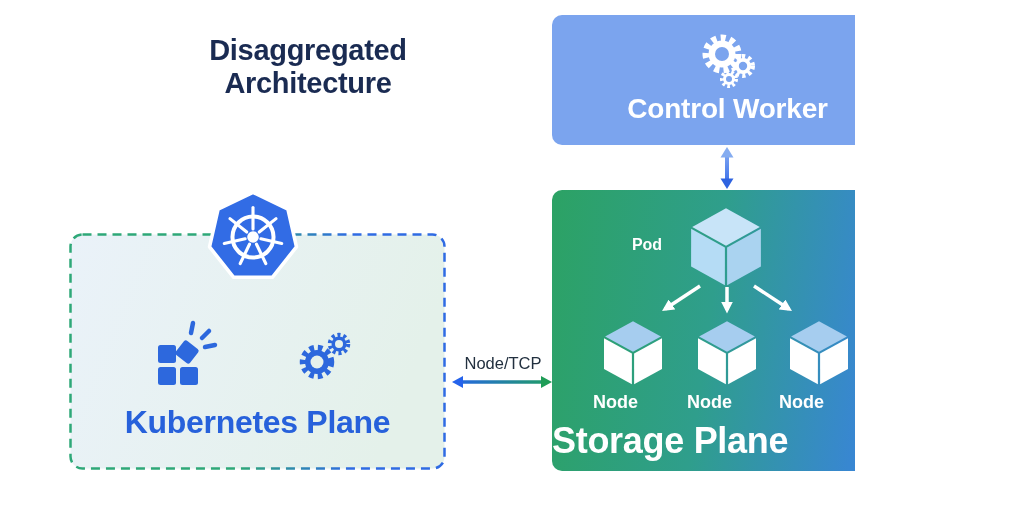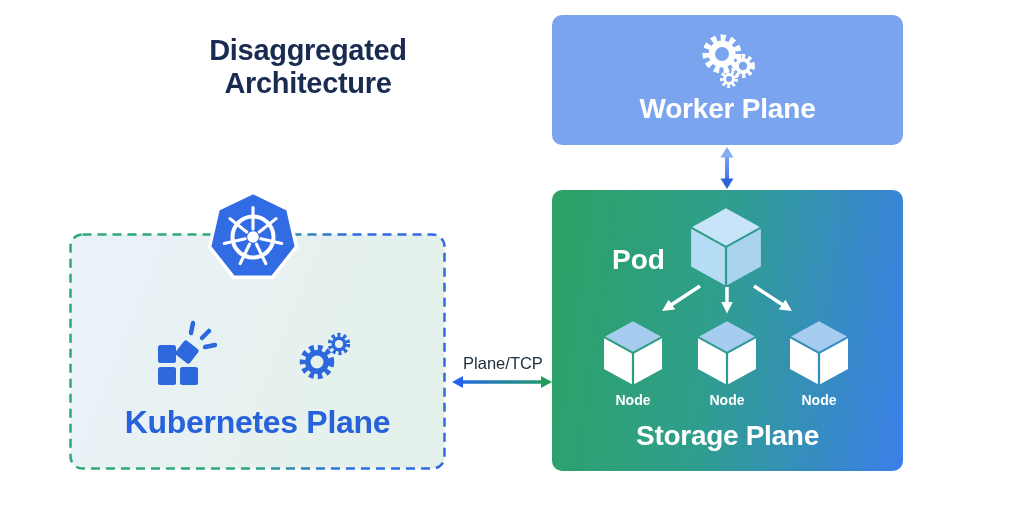--- a/index.html
+++ b/index.html
@@ -1,17 +1,17 @@
 <!DOCTYPE html>
 <html><head>
 <meta charset="utf-8">
 <style>
   html,body{margin:0;padding:0;background:#ffffff;}
   .canvas{
-    position:relative;width:1024px;height:506px;background:#ffffff;overflow:hidden;
+    position:relative;width:855px;height:506px;background:#ffffff;overflow:hidden;
     font-family:"Liberation Sans","DejaVu Sans",sans-serif;
   }
   .abs{position:absolute;}
   
   .diagram-title{
     left:178px;top:34px;width:260px;text-align:center;
     font-size:29px;font-weight:700;line-height:1.15;color:#1A2B52;letter-spacing:-0.3px;
   }
   
   .control-plane{
@@ -21,29 +21,29 @@
   }
   .control-plane-label{
     color:#ffffff;font-size:28px;font-weight:700;margin-top:4px;letter-spacing:-0.2px;
   }
   
   .storage-plane{
     left:552px;top:190px;width:351px;height:281px;border-radius:10px;
     background:linear-gradient(98deg,#2CA264 0%,#2F9E8C 45%,#3B7FE8 100%);
   }
   .pod-label{
-    left:60px;top:54px;width:70px;text-align:left;
-    color:#ffffff;font-size:28px;font-weight:700;
+    left:60px;top:46px;width:70px;text-align:center;
+    color:#ffffff;font-size:16px;font-weight:700;
   }
   .node-label{
-    top:202px;width:80px;text-align:center;color:#ffffff;font-size:14px;font-weight:700;
+    top:202px;width:80px;color:#ffffff;font-size:18px;font-weight:700;
   }
   .storage-plane-label{
-    left:0;top:230px;width:351px;text-align:center;color:#ffffff;
-    font-size:28px;font-weight:700;letter-spacing:-0.3px;
+    left:0;top:230px;width:351px;text-align:left;color:#ffffff;
+    font-size:36px;font-weight:700;letter-spacing:-0.3px;
   }
   
   .worker-label{
     left:69px;top:404px;width:377px;text-align:center;
     color:#2761DB;font-size:32px;font-weight:700;letter-spacing:-0.3px;
   }
   
   .net-label{
     left:448px;width:110px;text-align:center;color:#22303F;
     font-size:16.5px;font-weight:500;
@@ -64,21 +64,21 @@
       <circle cx="27" cy="23" r="7" fill="#7BA4EE"></circle>
 
       <circle cx="48" cy="35" r="9.5" fill="none" stroke="#ffffff" stroke-width="5" stroke-dasharray="3.2 3"></circle>
       <circle cx="48" cy="35" r="8" fill="#ffffff"></circle>
       <circle cx="48" cy="35" r="4.2" fill="#7BA4EE"></circle>
 
       <circle cx="34" cy="48" r="7" fill="none" stroke="#ffffff" stroke-width="4" stroke-dasharray="2.6 2.4"></circle>
       <circle cx="34" cy="48" r="6" fill="#ffffff"></circle>
       <circle cx="34" cy="48" r="3" fill="#7BA4EE"></circle>
     </svg>
-    <div class="control-plane-label">Worker Plane</div>
+    <div class="control-plane-label">Control Worker</div>
   </div>
 
   <svg class="abs" style="left:714px;top:146px;" width="26" height="44" viewBox="0 0 26 44">
     <defs>
       <linearGradient id="vg" x1="0" y1="0" x2="0" y2="44" gradientUnits="userSpaceOnUse">
         <stop offset="0" stop-color="#8FB3F3"></stop>
           <stop offset="1" stop-color="#2C63E8"></stop>
       </linearGradient>
     </defs>
     <line x1="13" y1="8" x2="13" y2="36" stroke="url(#vg)" stroke-width="4"></line>
@@ -188,15 +188,15 @@
     <defs>
       <linearGradient id="hg" x1="0" y1="0" x2="104" y2="0" gradientUnits="userSpaceOnUse">
         <stop offset="0" stop-color="#2563EB"></stop>
           <stop offset="1" stop-color="#21A05F"></stop>
       </linearGradient>
     </defs>
     <line x1="10" y1="9" x2="94" y2="9" stroke="url(#hg)" stroke-width="3.5"></line>
     <polygon points="2,9 13,3 13,15" fill="#2563EB"></polygon>
     <polygon points="102,9 91,3 91,15" fill="#1F9D57"></polygon>
   </svg>
-  <div class="abs net-label" style="top:354px;">Plane/TCP</div>
+  <div class="abs net-label" style="top:354px;">Node/TCP</div>
 
 </div>
 
 </body></html>

